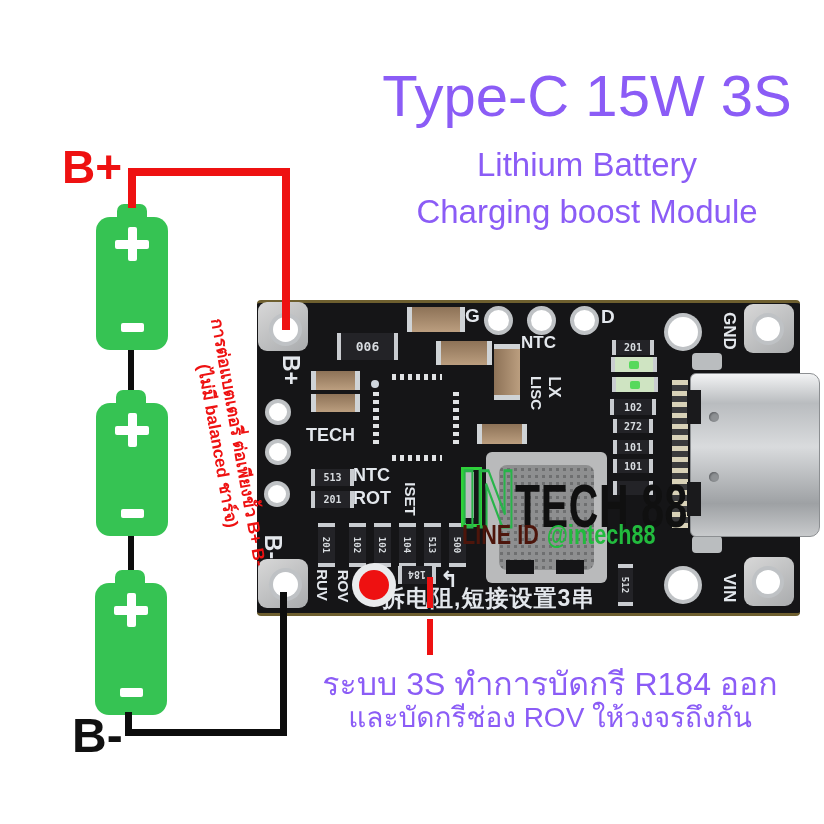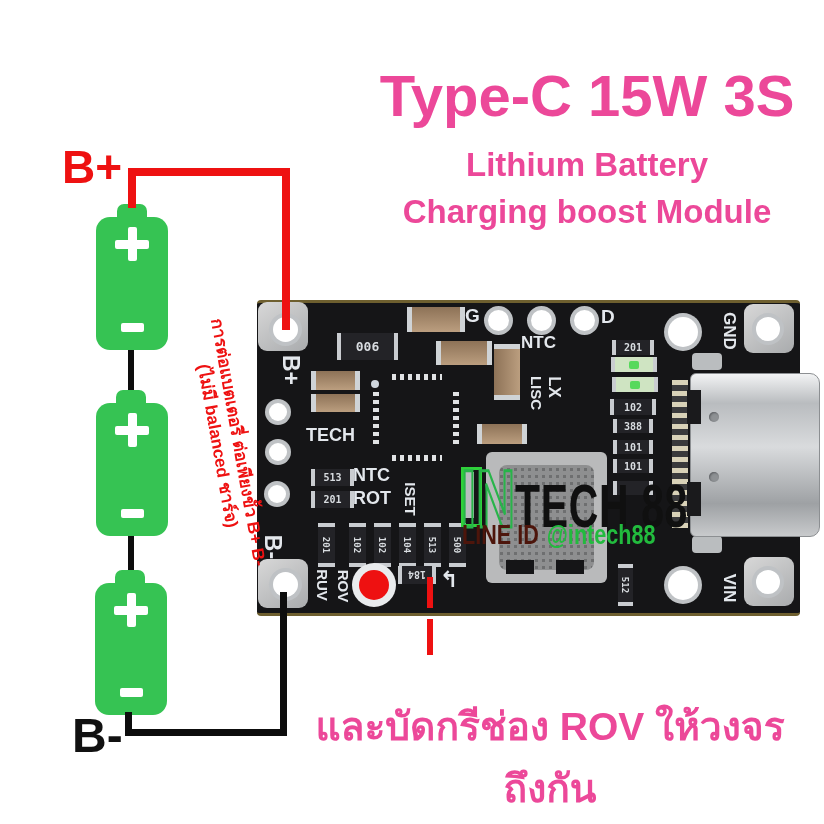--- a/index.html
+++ b/index.html
@@ -1,20 +1,20 @@
 <!DOCTYPE html>
 <html><head>
 <meta charset="utf-8">
 <style>
   html,body{margin:0;padding:0;background:#fff;}
   #stage{position:relative;width:824px;height:824px;background:#ffffff;overflow:hidden;
          font-family:"Liberation Sans","DejaVu Sans",sans-serif;}
   .abs{position:absolute;}
   
-  .red-ttl{color:#ec4899;font-weight:bold;text-align:center;}
+  .red-ttl{color:#8b5cf6;font-weight:normal;text-align:center;}
   
   .batt{position:absolute;width:72px;height:133px;background:#36c353;border-radius:14px;}
   .nub{position:absolute;width:30px;height:14px;background:#36c353;border-radius:7px 7px 0 0;}
   .bplus{position:absolute;width:34px;height:34px;}
   .bplus:before{content:"";position:absolute;left:13px;top:0;width:9px;height:34px;background:#fff;border-radius:2px;}
   .bplus:after{content:"";position:absolute;left:0;top:13px;width:34px;height:9px;background:#fff;border-radius:2px;}
   .bminus{position:absolute;width:23px;height:9px;background:#fff;border-radius:2px;}
   .wire{position:absolute;}
   
   #pcb{position:absolute;left:257px;top:300px;width:543px;height:310px;background:#151517;
@@ -194,21 +194,21 @@
 
   <div class="res" style="left:612px;top:340px;width:34px;height:15px;">
       <span>201</span>
     </div>
   <div class="led" style="left:611px;top:357px;width:38px;height:15px;"></div>
   <div class="led" style="left:612px;top:377px;width:38px;height:15px;"></div>
   <div class="res" style="left:610px;top:399px;width:38px;height:16px;">
       <span>102</span>
     </div>
   <div class="res" style="left:613px;top:419px;width:32px;height:14px;">
-      <span>388</span>
+      <span>272</span>
     </div>
   <div class="res" style="left:613px;top:440px;width:32px;height:14px;">
       <span>101</span>
     </div>
   <div class="res" style="left:613px;top:459px;width:32px;height:14px;">
       <span>101</span>
     </div>
   <div class="res" style="left:613px;top:481px;width:32px;height:14px;"></div>
   <div class="resv" style="left:618px;top:564px;width:15px;height:34px;">
       <span>512</span>
@@ -218,31 +218,33 @@
   <div class="cap" style="left:436px;top:341px;width:46px;height:24px;"></div>
   <div class="capv" style="left:494px;top:344px;width:26px;height:46px;"></div>
   <div class="cap" style="left:311px;top:371px;width:39px;height:19px;"></div>
   <div class="cap" style="left:311px;top:394px;width:39px;height:18px;"></div>
   <div class="cap" style="left:477px;top:424px;width:40px;height:20px;"></div>
 
   <div class="abs" style="left:465px;top:472px;width:9px;height:46px;background:#b9bcbf;z-index:2;"></div>
   <div class="abs" style="left:461px;top:467px;width:15px;height:54px;border:3px solid #2fd13a;z-index:7;"></div>
 
   <div class="silk" style="left:440px;top:567px;font-size:22px;z-index:4;">↰</div>
+  <div class="silk" style="left:382px;top:583px;font-size:23px;letter-spacing:1px;z-index:4;">拆电阻,短接设置3串</div>
 
   <div class="abs" style="left:352px;top:563px;width:44px;height:44px;border-radius:50%;background:#e9ebed;z-index:5;"></div>
   <div class="abs" style="left:359px;top:570px;width:30px;height:30px;border-radius:50%;background:#ee1111;z-index:6;"></div>
 
   <div class="abs" style="left:427px;top:577px;width:6px;height:31px;background:#ee1111;z-index:7;"></div>
   <div class="abs" style="left:427px;top:619px;width:6px;height:36px;background:#ee1111;z-index:7;"></div>
 
   <div id="wm1">
     <span class="in">IN</span>
       <span class="tech">TECH 88</span>
   </div>
   <div id="wm2">
     <span class="lid">LINE ID</span>
     <span class="hdl">@intech88</span>
   </div>
 
-  <div class="abs red-ttl" style="left:280px;top:695px;width:540px;font-size:39px;">และบัดกรีช่อง ROV ให้วงจรถึงกัน</div>
+  <div class="abs red-ttl" style="left:280px;top:658px;width:540px;font-size:32px;">ระบบ 3S  ทำการบัดกรี R184 ออก</div>
+  <div class="abs red-ttl" style="left:280px;top:695px;width:540px;font-size:28px;">และบัดกรีช่อง ROV ให้วงจรถึงกัน</div>
 
 </div>
 
 </body></html>

